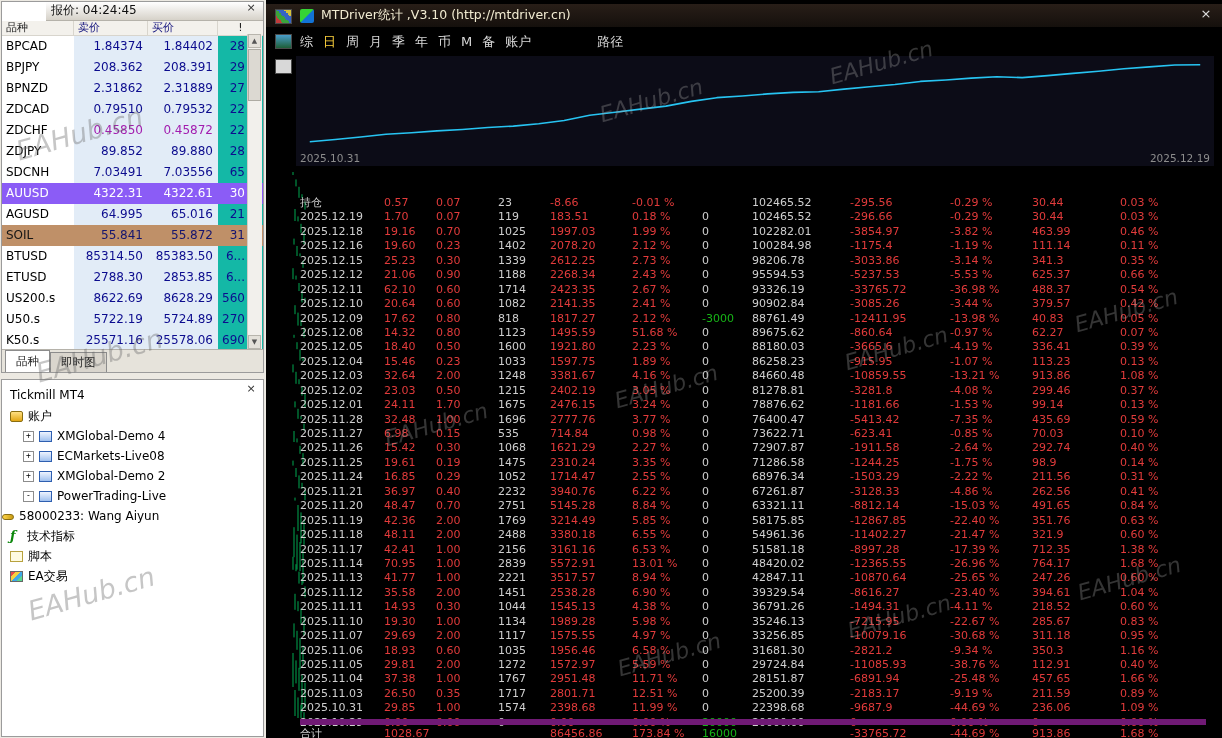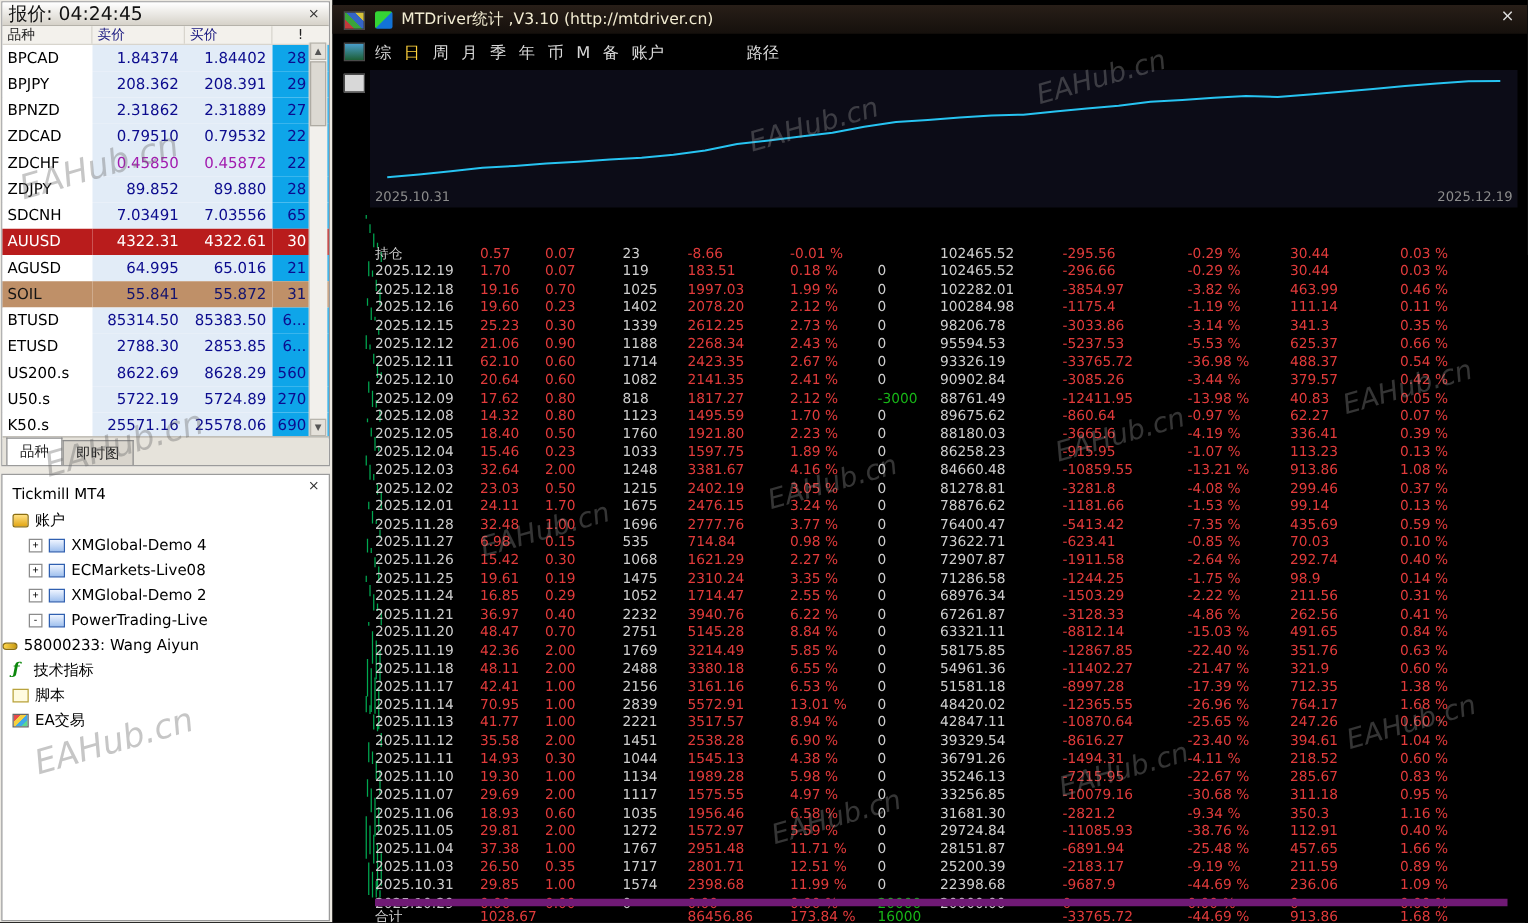--- a/index.html
+++ b/index.html
@@ -4,35 +4,35 @@
 <style>
 html,body{margin:0;padding:0;background:#1a1a1a;}
 #root{position:relative;width:1222px;height:738px;background:#000;overflow:hidden;
       font-family:"DejaVu Sans","Liberation Sans",sans-serif;}
 
 
 .left-panel{position:absolute;left:0;top:0;width:266px;height:738px;background:#ece9e2;}
 .mw-window{position:absolute;left:1px;top:1px;width:263px;height:372px;background:#fff;
            border:1px solid #9b9b9b;box-sizing:border-box;}
 .mw-titlebar{height:18px;background:linear-gradient(#ffffff,#d6d2c9);border-bottom:1px solid #b5b2aa;
-             display:flex;align-items:center;padding:0 5px;font-size:15px;color:#111;}
+             display:flex;padding:0 5px;font-size:12px;color:#111;margin-left:44px;}
 .mw-close{margin-left:auto;width:14px;height:13px;text-align:center;color:#333;font-size:11px;line-height:12px;}
 .glyph-x::before{content:"×";}
 .mw-header{display:grid;grid-template-columns:72px 74px 70px 1fr;height:14px;line-height:14px;
            background:#f3f1ec;border-bottom:1px solid #d8d5cd;font-size:11px;}
 .mw-header div{padding:0 4px;border-right:1px solid #d8d5cd;color:#14147e;overflow:hidden;}
 .mw-header .h-sym{color:#222;}
 .mw-header .h-spr{color:#222;text-align:center;border-right:none;}
 .mw-row{display:grid;grid-template-columns:72px 74px 70px 1fr;height:21px;line-height:21px;font-size:12px;}
 .mw-cell{overflow:hidden;white-space:nowrap;}
 .mw-cell.sym{padding-left:4px;color:#000;background:#fff;}
 .mw-cell.bid,.mw-cell.ask{text-align:right;padding-right:5px;color:#0c0c8e;background:#e2ecf7;}
-.mw-cell.spr{text-align:right;padding-right:18px;color:#0c0c8e;background:#0ea5e9;}
+.mw-cell.spr{text-align:right;padding-right:18px;color:#0c0c8e;background:#14b8a6;}
 .mw-cell.down{color:#a21caf;}
-.mw-row.selected .mw-cell{background:#b91c1c;color:#fff;}
+.mw-row.selected .mw-cell{background:#8b5cf6;color:#fff;}
 .mw-row.hltan .mw-cell{background:#bf9068;}
 .mw-row.hltan .sym{color:#151515;}
 .mw-row.hltan .bid,.mw-row.hltan .ask,.mw-row.hltan .spr{color:#14146e;}
 .mw-scroll{position:absolute;top:32px;right:1px;width:14px;height:315px;background:#f2f0ec;border-left:1px solid #d0cdc6;}
 .scr-btn{position:absolute;left:0;width:13px;height:14px;background:#e4e1da;border:1px solid #b8b5ad;
          box-sizing:border-box;text-align:center;color:#555;}
 .scr-btn span{display:block;font-size:7px;line-height:12px;}
 .scr-up{top:0;}.scr-down{bottom:0;}
 .arr-up::before{content:"▲";}
 .arr-down::before{content:"▼";}
@@ -498,33 +498,33 @@
           <div class="scell c-red">-13.98 %</div>
           <div class="scell c-red">40.83</div>
           <div class="scell c-red">0.05 %</div>
         </div>
         <div class="srow">
           <div class="scell c-white">2025.12.08</div>
           <div class="scell c-red">14.32</div>
           <div class="scell c-red">0.80</div>
           <div class="scell c-white">1123</div>
           <div class="scell c-red">1495.59</div>
-          <div class="scell c-red">1.70 %</div>
+          <div class="scell c-red">51.68 %</div>
           <div class="scell c-white">0</div>
           <div class="scell c-white">89675.62</div>
           <div class="scell c-red">-860.64</div>
           <div class="scell c-red">-0.97 %</div>
           <div class="scell c-red">62.27</div>
           <div class="scell c-red">0.07 %</div>
         </div>
         <div class="srow">
           <div class="scell c-white">2025.12.05</div>
           <div class="scell c-red">18.40</div>
           <div class="scell c-red">0.50</div>
-          <div class="scell c-white">1760</div>
+          <div class="scell c-white">1600</div>
           <div class="scell c-red">1921.80</div>
           <div class="scell c-red">2.23 %</div>
           <div class="scell c-white">0</div>
           <div class="scell c-white">88180.03</div>
           <div class="scell c-red">-3665.6</div>
           <div class="scell c-red">-4.19 %</div>
           <div class="scell c-red">336.41</div>
           <div class="scell c-red">0.39 %</div>
         </div>
         <div class="srow">

